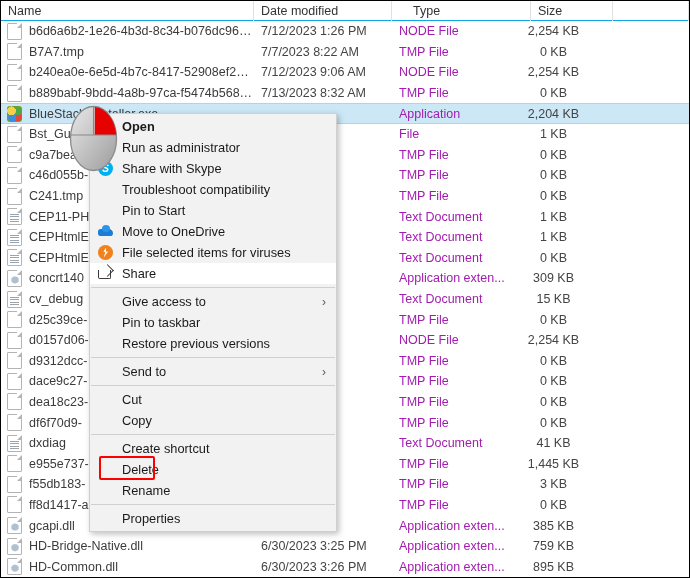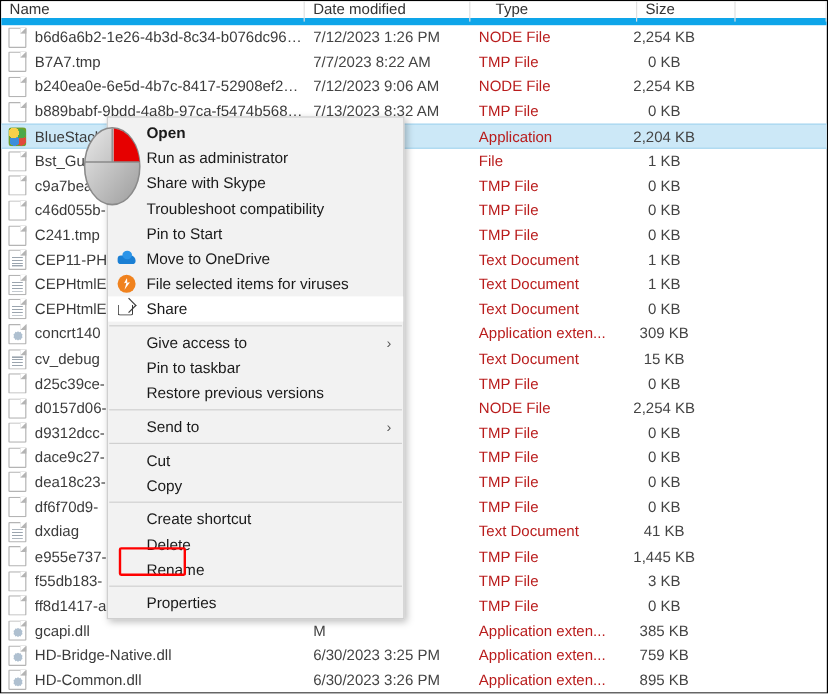--- a/index.html
+++ b/index.html
@@ -18,21 +18,21 @@
     background: #ffffff;
     border: 1px solid #000000;
     overflow: hidden;
   }
 
   
   .col-header {
     position: relative;
     height: 20px;
     background: #ffffff;
-    border-bottom: 6px solid #0ea5e9;
+    border-bottom: 1px solid #0ea5e9;
     display: flex;
     align-items: center;
     font-size: 12.5px;
     color: #333333;
   }
   .col-header .ch {
     height: 20px;
     line-height: 20px;
     border-right: 1px solid #e0e0e0;
     padding-left: 7px;
@@ -71,21 +71,21 @@
   }
   .cell-date {
     width: 138px;
     padding-left: 7px;
     color: #444;
     overflow: hidden;
   }
   .cell-type {
     width: 125px;
     padding-left: 7px;
-    color: #b91c1c;
+    color: #a21caf;
     overflow: hidden;
   }
   .cell-size {
     width: 82px;
     padding-right: 9px;
     text-align: center;
     color: #444;
     overflow: hidden;
   }
   .fname { overflow: hidden; text-overflow: ellipsis; }
@@ -137,21 +137,21 @@
       radial-gradient(circle at 70% 34%, #4aa84a 0 26%, transparent 27%),
       radial-gradient(circle at 34% 72%, #3d8ddb 0 26%, transparent 27%),
       radial-gradient(circle at 72% 70%, #e04a3c 0 26%, transparent 27%),
       #6fa02c;
   }
 
   
   .ctx-menu {
     position: absolute;
     left: 88px;
-    top: 96px;
+    top: 112px;
     width: 248px;
     background: #f2f2f2;
     border: 1px solid #cfcfcf;
     box-shadow: 2px 2px 6px rgba(0,0,0,.26);
     font-size: 12.8px;
     color: #1a1a1a;
     padding: 2px 0 2px 0;
     z-index: 40;
   }
   .mi {

